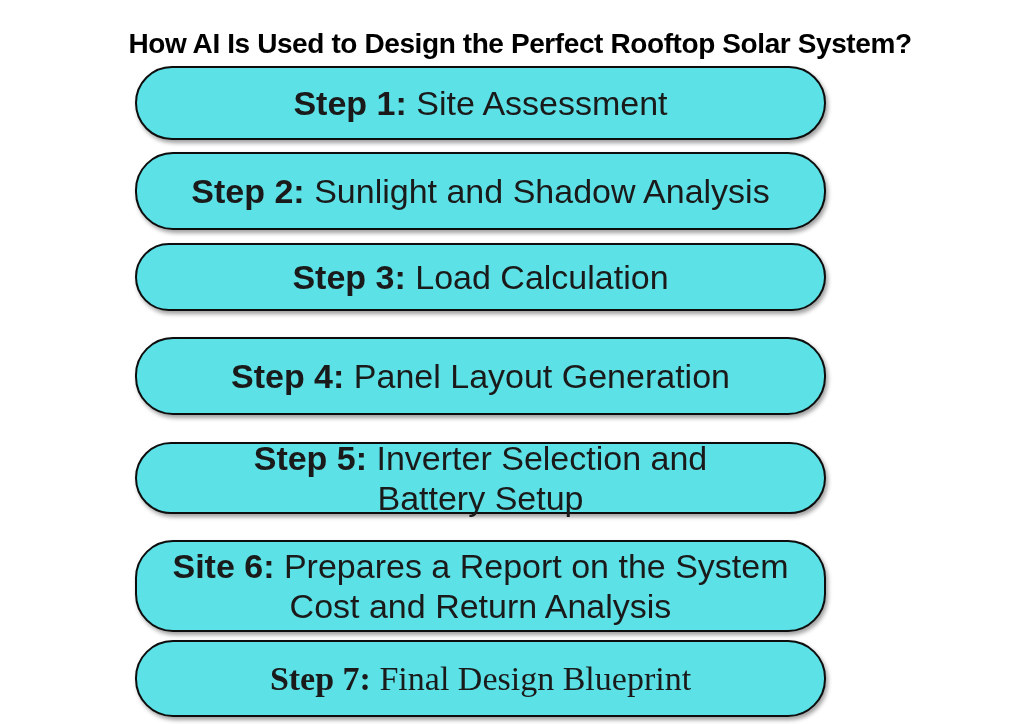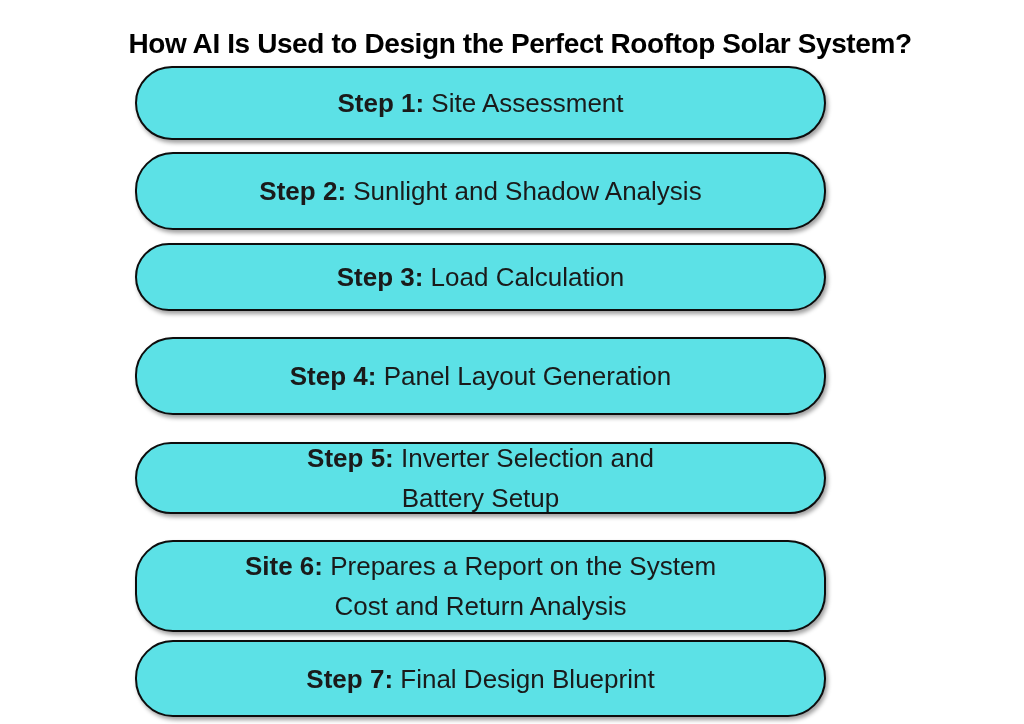--- a/index.html
+++ b/index.html
@@ -35,30 +35,30 @@
     background: var(--pill-fill, #5CE1E6);
     border: 2.5px solid var(--pill-border, #0d0d0d);
     border-radius: 38px;
     box-shadow: 2px 3px 4px rgba(0, 0, 0, 0.38);
     display: flex;
     flex-direction: column;
     justify-content: center;
     align-items: center;
     text-align: center;
     color: var(--step-text, #1a1a1a);
-    font-size: 26px;
+    font-size: 34px;
     line-height: 40px;
   }
   .pill:nth-child(1) { top: 66px;  height: 74px; }
   .pill:nth-child(2) { top: 152px; height: 78px; }
   .pill:nth-child(3) { top: 243px; height: 68px; }
   .pill:nth-child(4) { top: 337px; height: 78px; }
   .pill:nth-child(5) { top: 442px; height: 72px; align-items: center; }
   .pill:nth-child(6) { top: 540px; height: 92px; }
-  .pill:nth-child(7) { top: 640px; height: 77px; }
+  .pill:nth-child(7) { top: 640px; height: 77px; font-family: Liberation Serif, serif; }
   .step-label { font-weight: 700; }
   .pill-line { white-space: nowrap; }
 </style>
 </head>
 <body>
 
 <div class="canvas">
   <h1 class="title">How AI Is Used to Design the Perfect Rooftop Solar System?</h1>
   <div id="steps-list">
   <div class="pill">

